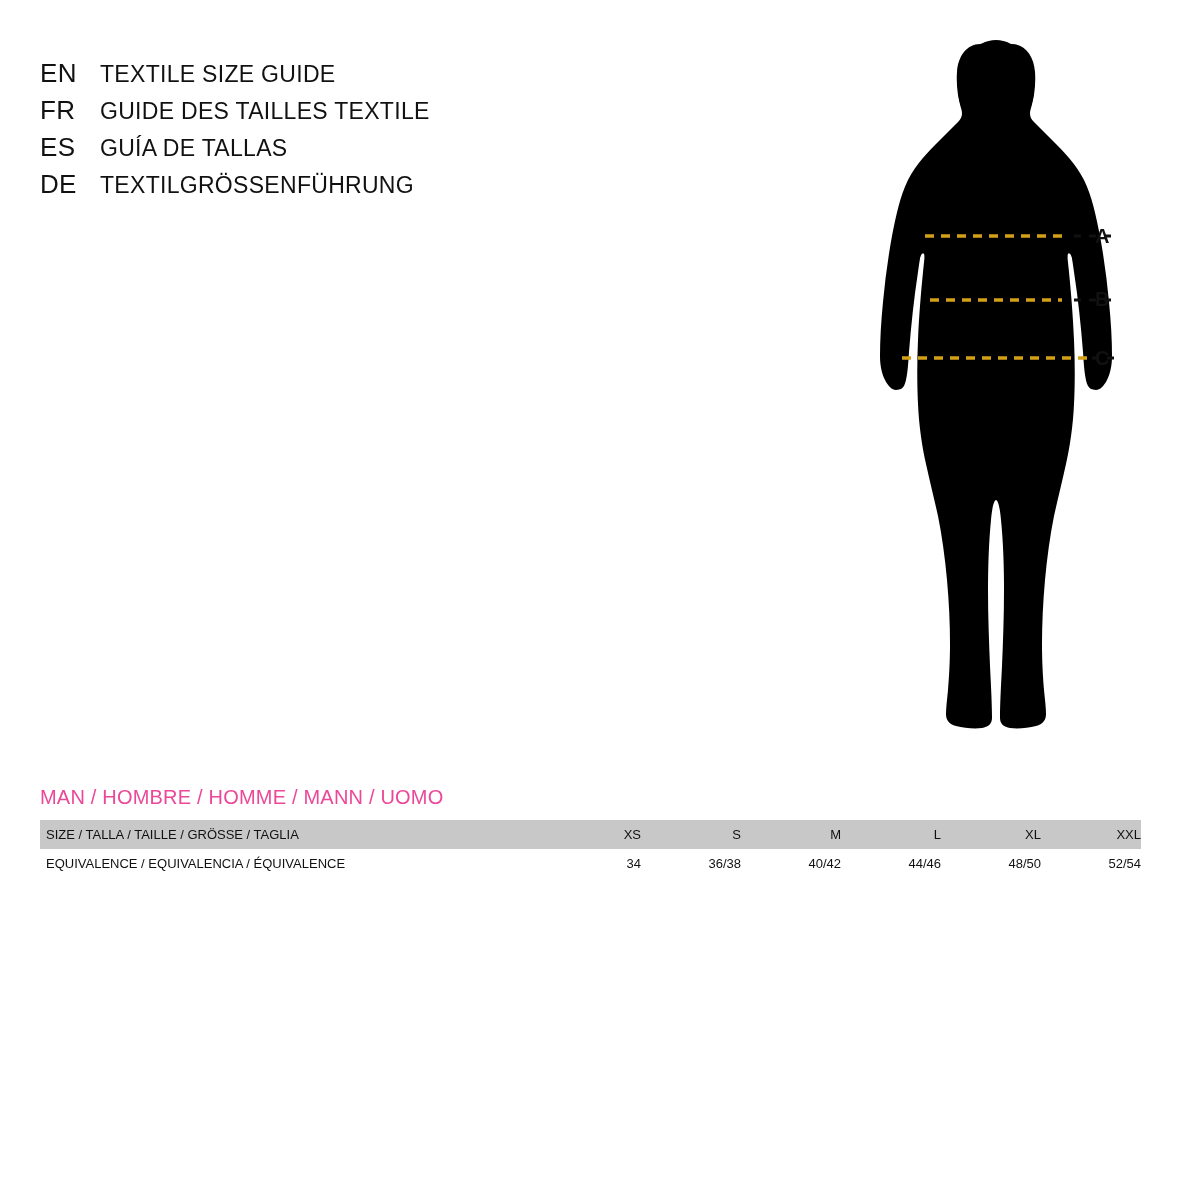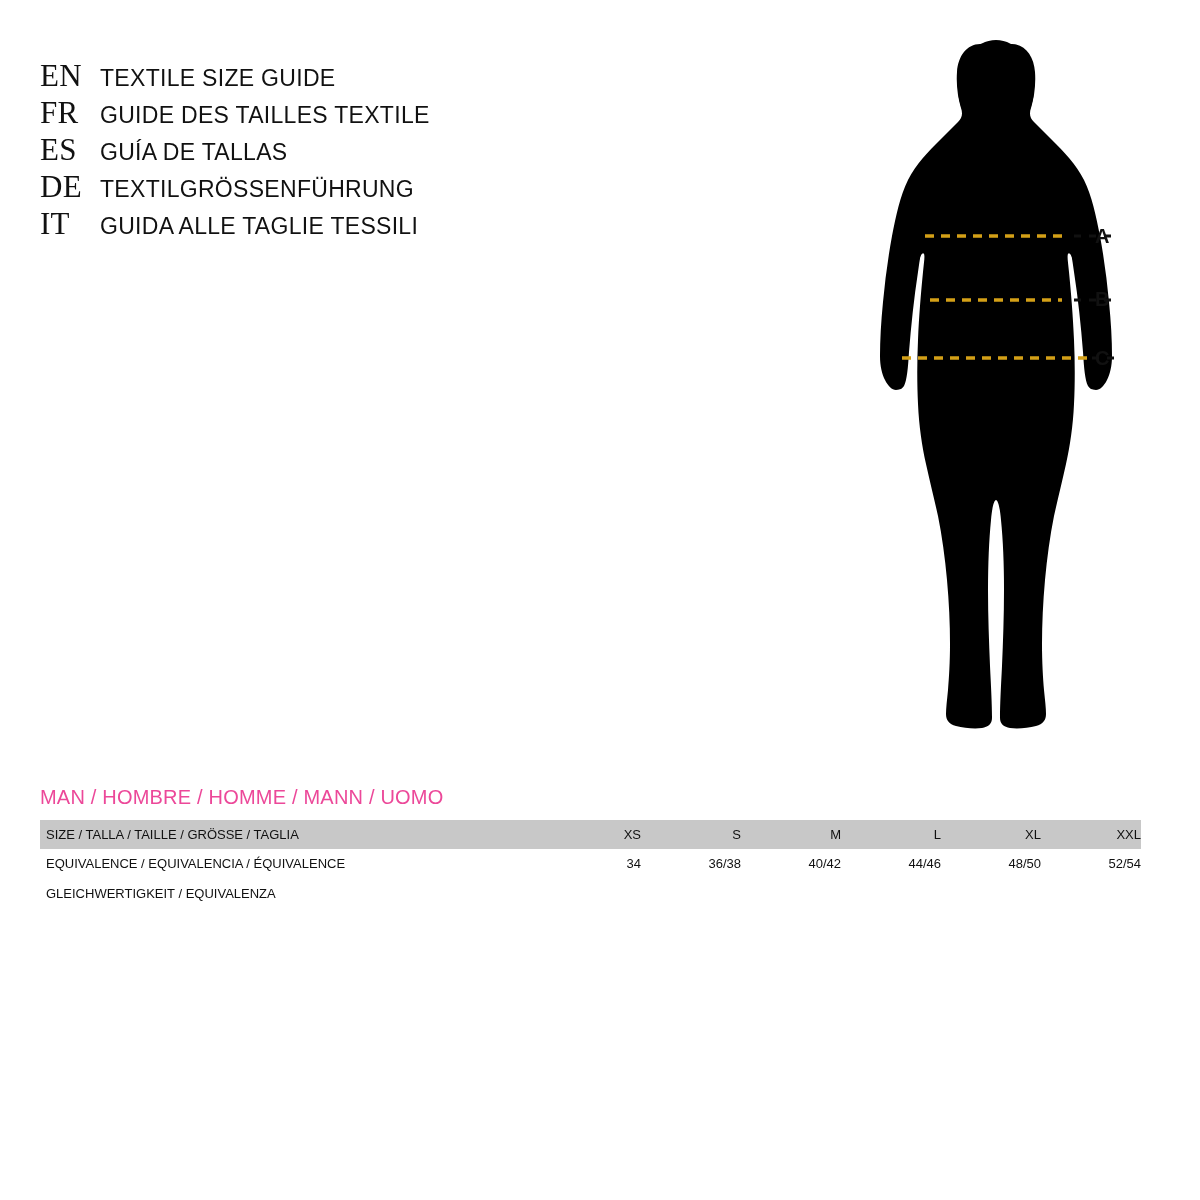--- a/index.html
+++ b/index.html
@@ -22,24 +22,23 @@
     left: 40px;
     top: 58px;
   }
   .title-row {
     display: flex;
     align-items: baseline;
     height: 37px;
   }
   .title-lang {
     width: 60px;
-    font-size: 31px;
+    font-size: 26px;
     letter-spacing: 0.3px;
     color: #111;
-    font-family: Liberation Serif, serif;
   }
   .title-text {
     font-size: 23px;
     letter-spacing: 0.3px;
     color: #111;
     white-space: nowrap;
   }
 
   
   .figure-wrap {
@@ -119,24 +118,20 @@
     <span class="title-lang">FR</span>
     <span class="title-text">GUIDE DES TAILLES TEXTILE</span>
   </div>
   <div class="title-row">
     <span class="title-lang">ES</span>
     <span class="title-text">GUÍA DE TALLAS</span>
   </div>
   <div class="title-row">
     <span class="title-lang">DE</span>
     <span class="title-text">TEXTILGRÖSSENFÜHRUNG</span>
-  </div>
-  <div class="title-row">
-    <span class="title-lang">IT</span>
-    <span class="title-text">GUIDA ALLE TAGLIE TESSILI</span>
   </div>
 </div>
 
 <div class="figure-wrap">
 
   <svg class="figure-svg" width="330" height="700" viewBox="0 0 330 700">
 
     <path fill="#000000" d="
       M150,4
       C137,4 128,16 127,32
@@ -247,24 +242,15 @@
       </tr>
       <tr class="val-row">
         <td class="col-label">EQUIVALENCE / EQUIVALENCIA / ÉQUIVALENCE</td>
         <td class="col-size">34</td>
         <td class="col-size">36/38</td>
         <td class="col-size">40/42</td>
         <td class="col-size">44/46</td>
         <td class="col-size">48/50</td>
         <td class="col-size">52/54</td>
       </tr>
-      <tr class="sub-row">
-        <td class="col-label">GLEICHWERTIGKEIT / EQUIVALENZA</td>
-        <td class="col-size"></td>
-        <td class="col-size"></td>
-        <td class="col-size"></td>
-        <td class="col-size"></td>
-        <td class="col-size"></td>
-        <td class="col-size"></td>
-      </tr>
     </tbody>
   </table>
 </div>
 
 </body></html>

